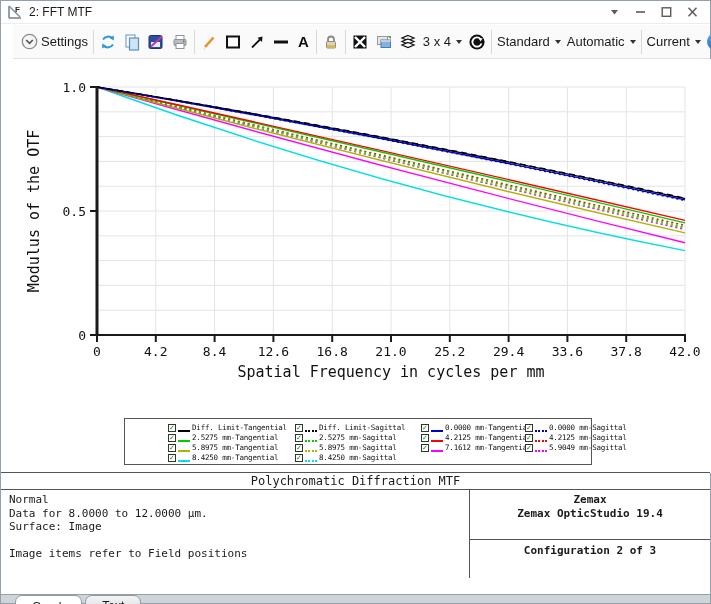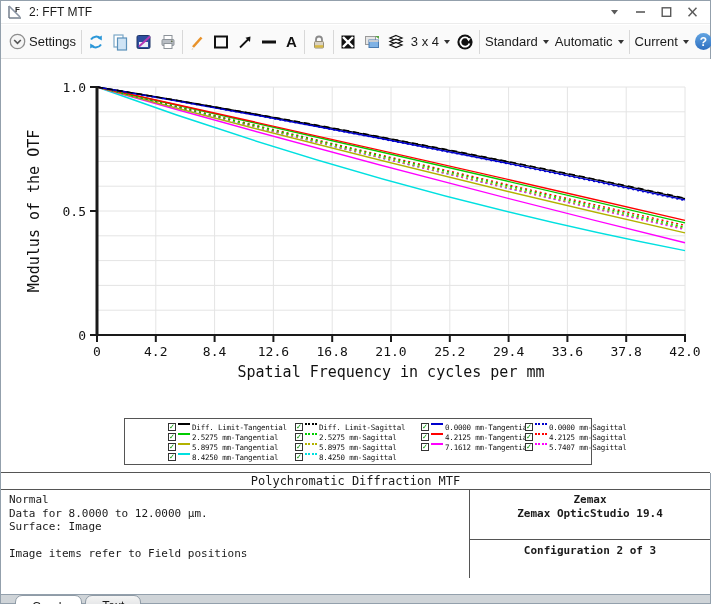--- a/index.html
+++ b/index.html
@@ -7,41 +7,41 @@
           background:#ffffff;font-family:"Liberation Sans",sans-serif;color:#1a1a1a;}
 
   
   .titlebar{position:absolute;top:0;left:0;right:0;height:23px;background:#ffffff;
             border-bottom:1px solid #ececec;display:flex;align-items:center;padding:0 6px;box-sizing:border-box;}
   .titlebar .wtitle{font-size:12px;margin-left:6px;}
   .win-controls{margin-left:auto;display:flex;align-items:center;gap:15px;padding-right:6px;}
   .win-controls svg{display:block;}
 
   
-  .toolbar{position:absolute;top:24px;left:0;right:0;height:34px;background:#fafafa;
+  .toolbar{position:absolute;top:24px;left:12px;right:0;height:34px;background:#fafafa;
            border-bottom:1px solid #e2e2e2;display:flex;align-items:center;padding:0 5px;box-sizing:border-box;}
   .tbtn{display:flex;align-items:center;gap:3px;padding:2px 3px;font-size:13px;white-space:nowrap;cursor:default;}
   .tsep{width:1px;height:24px;background:#d8d8d8;margin:0 2px;flex:none;}
   .caret{width:0;height:0;border-left:3.5px solid transparent;border-right:3.5px solid transparent;
          border-top:4px solid #333;display:inline-block;margin-left:2px;}
   .help-circle{width:17px;height:17px;border-radius:50%;background:linear-gradient(#63a5e2,#2e6fc0);
                color:#fff;font-weight:bold;font-size:12px;display:flex;align-items:center;justify-content:center;}
   .atool{font-weight:bold;font-size:15px;color:#111;padding:0 2px;}
 
   
   .chartarea{position:absolute;top:58px;left:0;width:711px;height:414px;background:#fff;}
   #chart-svg{position:absolute;top:0;left:0;}
   .tick-label{font-family:"DejaVu Sans Mono",monospace;font-size:13px;fill:#111;}
   .axis-title{font-family:"DejaVu Sans Mono",monospace;font-size:15px;fill:#111;}
 
   
   .legend-box{position:absolute;left:123px;top:359px;width:468px;height:47px;box-sizing:border-box;
               border:1px solid #555;background:#fff;padding:3px 2px 2px 4px;}
   .legend-grid{display:grid;grid-template-columns:127px 126px 104px 103px;grid-auto-rows:10px;align-items:center;}
-  .legend-item{display:flex;align-items:flex-start;gap:2px;white-space:nowrap;padding-left:39px;}
+  .legend-item{display:flex;align-items:flex-end;gap:2px;white-space:nowrap;padding-left:39px;}
   .legend-check{width:8px;height:8px;box-sizing:border-box;border:1px solid #333;background:#fff;
                 font-size:7px;line-height:6px;color:#090;text-align:center;flex:none;}
   .legend-line{width:12px;border-top-width:2px;flex:none;}
   .legend-label{font-family:"DejaVu Sans Mono",monospace;font-size:7.5px;letter-spacing:-0.2px;color:#111;}
 
   
   .footer{position:absolute;top:471px;left:0;right:0;height:105px;box-sizing:border-box;
           border-top:1px solid #555;background:#fff;font-family:"DejaVu Sans Mono",monospace;}
   .footer-header{height:16px;border-bottom:1px solid #555;text-align:center;font-size:12px;line-height:16px;}
   .footer-body{display:flex;height:88px;}
@@ -352,21 +352,21 @@
             <span class="legend-label">5.8975 mm-Sagittal</span>
           </div>
           <div class="legend-item">
             <span class="legend-check">✓</span>
             <span class="legend-line" style="border-top-color: rgb(255, 0, 255); border-top-style: solid;"></span>
             <span class="legend-label">7.1612 mm-Tangential</span>
           </div>
           <div class="legend-item">
             <span class="legend-check">✓</span>
             <span class="legend-line" style="border-top-color: rgb(255, 0, 255); border-top-style: dotted;"></span>
-            <span class="legend-label">5.7407 mm-Sagittal</span>
+            <span class="legend-label">5.9049 mm-Sagittal</span>
           </div>
           <div class="legend-item">
             <span class="legend-check">✓</span>
             <span class="legend-line" style="border-top-color: rgb(0, 224, 224); border-top-style: solid;"></span>
             <span class="legend-label">8.4250 mm-Tangential</span>
           </div>
           <div class="legend-item">
             <span class="legend-check">✓</span>
             <span class="legend-line" style="border-top-color: rgb(0, 224, 224); border-top-style: dotted;"></span>
             <span class="legend-label">8.4250 mm-Sagittal</span>

